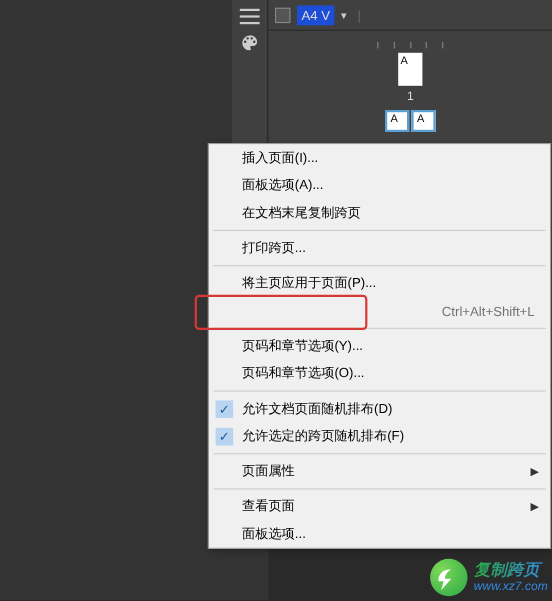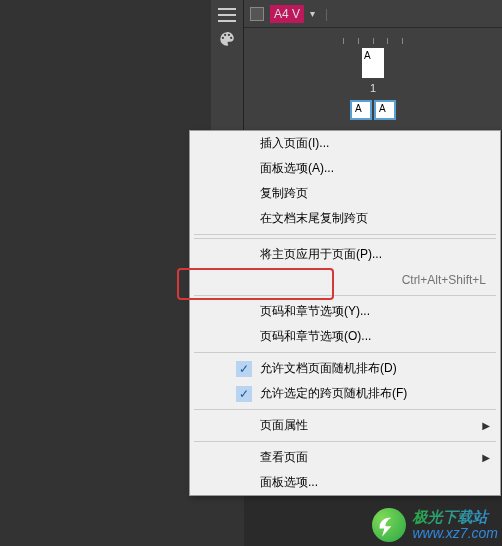--- a/index.html
+++ b/index.html
@@ -66,21 +66,21 @@
   gap: 6px;
   border-bottom: 1px solid #2a2a2a;
 }
 .icon-box {
   width: 14px;
   height: 14px;
   border: 1px solid #888;
   background: #555;
 }
 .page-size-select {
-  background: #be185d;
+  background: #1d4ed8;
   border: none;
   color: #ddd;
   font-size: 12px;
   padding: 2px 4px;
 }
 .dropdown-arrow {
   color: #ccc;
   font-size: 10px;
 }
 .pages-area {
@@ -138,21 +138,20 @@
   border: 1px solid #999;
   box-shadow: 2px 2px 6px rgba(0,0,0,0.3);
 }
 .menu-item {
   height: 25px;
   display: flex;
   align-items: center;
   padding-left: 30px;
   color: #000;
   position: relative;
-  margin-left: 40px;
 }
 .menu-divider {
   height: 1px;
   background: #ccc;
   margin: 3px 4px;
 }
 .submenu-arrow {
   position: absolute;
   right: 10px;
   color: #333;
@@ -213,21 +212,21 @@
 }
 .wm-cn {
   font-size: 15px;
   font-weight: bold;
   background: linear-gradient(90deg, #2aa845, #3388dd);
   -webkit-background-clip: text;
   -webkit-text-fill-color: transparent;
   font-style: italic;
 }
 .wm-url {
-  font-size: 14px;
+  font-size: 11px;
   color: #3388dd;
   font-style: italic;
 }
 </style>
 </head>
 <body>
 
 <div class="dark-panel"></div>
 
 <div class="sidebar-left">
@@ -268,26 +267,26 @@
 </div>
 
 <div class="context-menu">
   <div class="menu-item">
       <span>插入页面(I)...</span>
     </div>
   <div class="menu-item">
       <span>面板选项(A)...</span>
     </div>
   <div class="menu-item">
-      <span>复制跨页</span>
-    </div>
-  <div class="menu-item">
       <span>在文档末尾复制跨页</span>
     </div>
   <div class="menu-divider"></div>
+  <div class="menu-item">
+      <span>打印跨页...</span>
+    </div>
   <div class="menu-divider"></div>
   <div class="menu-item">
       <span>将主页应用于页面(P)...</span>
     </div>
   <div class="menu-item">
     <span class="shortcut">Ctrl+Alt+Shift+L</span>
   </div>
   <div class="menu-divider"></div>
   <div class="menu-item">
       <span>页码和章节选项(Y)...</span>
@@ -321,16 +320,16 @@
 
 <div class="highlight-box"></div>
 
 <div class="watermark">
   <div class="wm-logo">
     <svg width="28" height="28" viewBox="0 0 24 24">
         <path fill="#fff" d="M4 12c2-5 6-7 10-6-3 1-5 4-5 7h5l-8 9 2-7H4z"></path>
       </svg>
   </div>
   <div class="wm-text">
-    <span class="wm-cn">极光下载站</span>
+    <span class="wm-cn">复制跨页</span>
     <span class="wm-url">www.xz7.com</span>
   </div>
 </div>
 
 </body></html>

